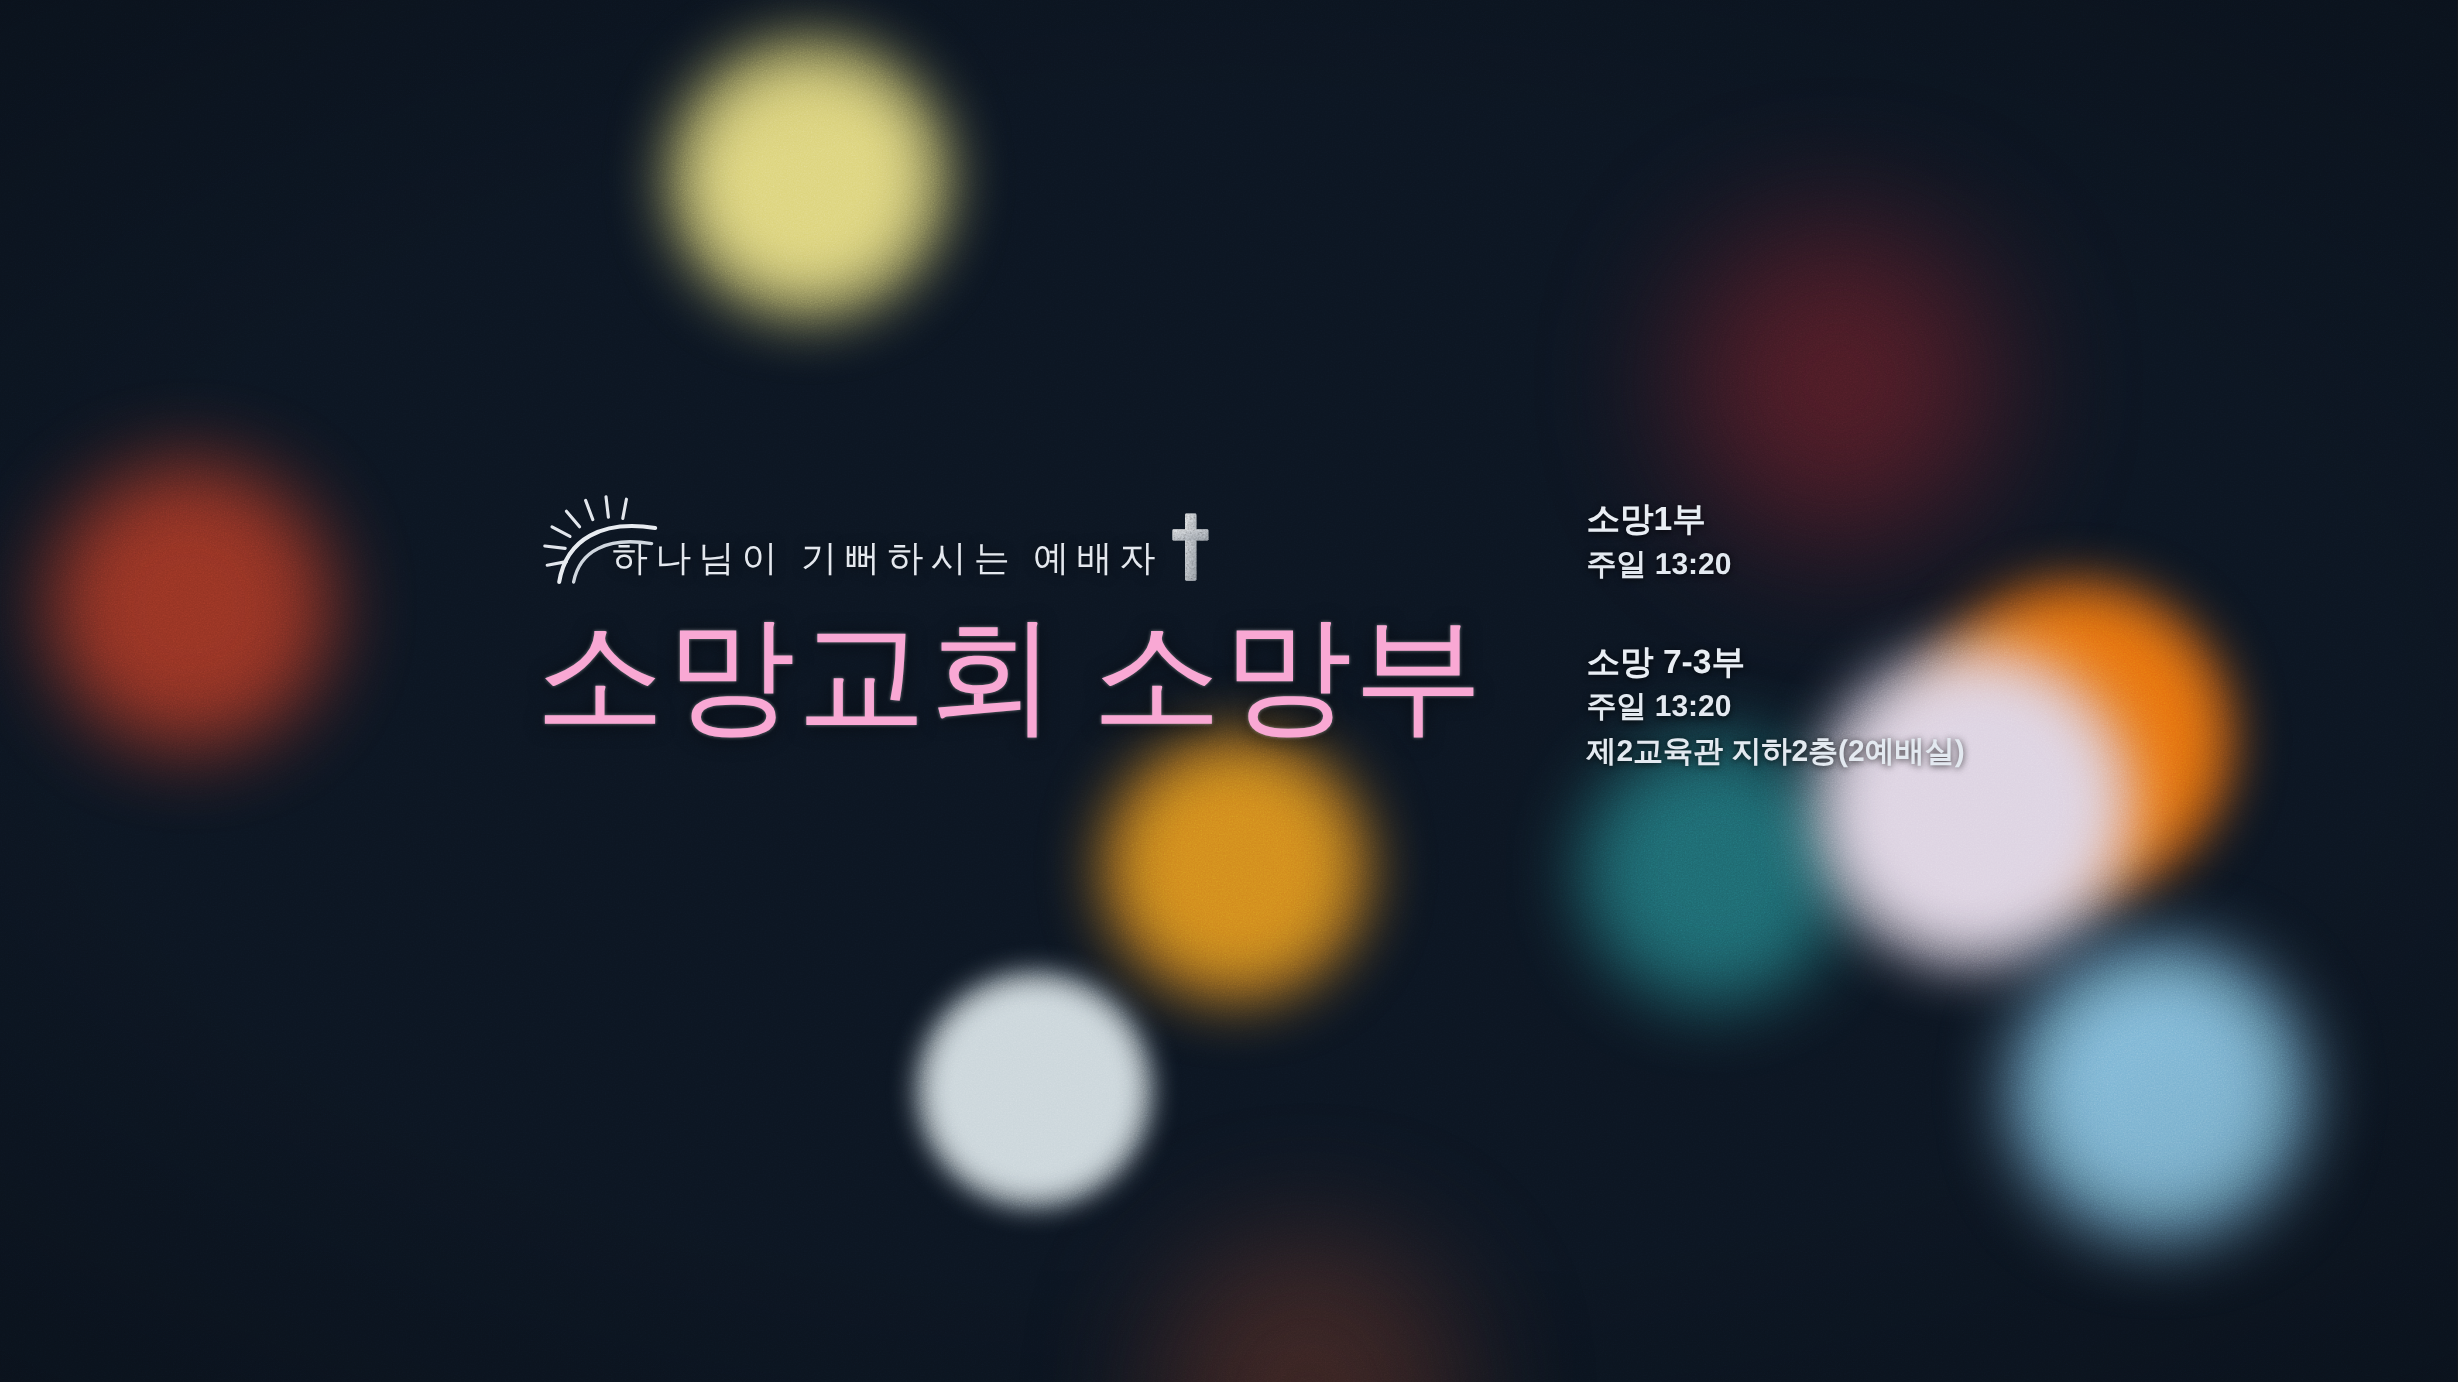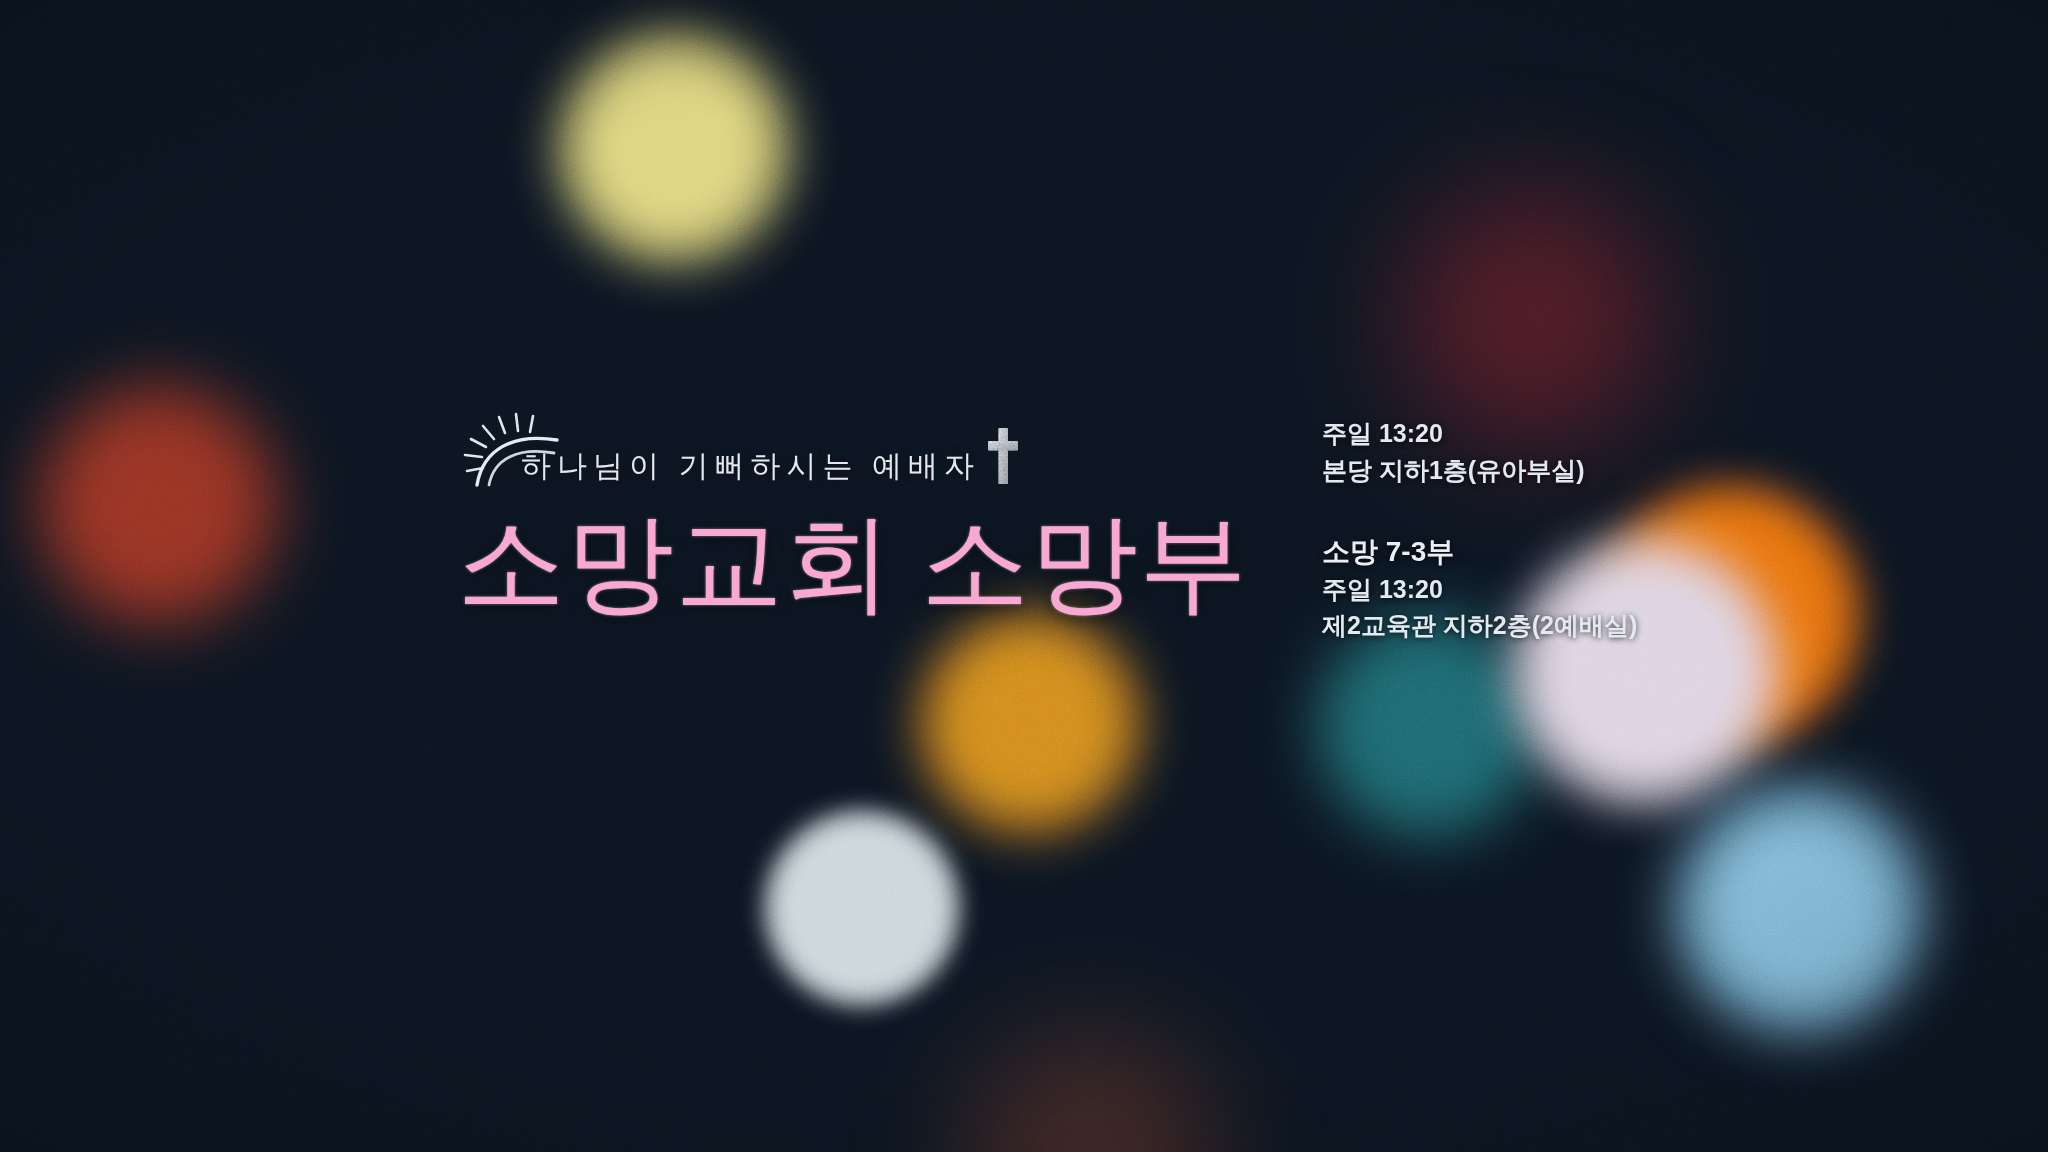--- a/index.html
+++ b/index.html
@@ -52,21 +52,21 @@
 
   
   #content {
     position: absolute;
     inset: 0;
   }
 
   
   #identity {
     position: absolute;
-    left: 453px;
+    left: 442px;
     top: 405px;
     width: 830px;
   }
 
   #tagline-row {
     position: relative;
     height: 92px;
     display: flex;
     align-items: flex-end;
     padding-left: 68px;
@@ -218,22 +218,22 @@
           </g>
         </svg>
       </div>
 
       <h1 id="main-title">소망교회 소망부</h1>
     </div>
 
     <div id="schedule">
 
       <div class="service-block">
+        <div class="service-name">소망1부</div>
         <div class="service-line">주일 13:20</div>
-        <div class="service-line">본당 지하1층(유아부실)</div>
       </div>
 
       <div class="service-block">
         <div class="service-name">소망 7-3부</div>
         <div class="service-line">주일 13:20</div>
         <div class="service-line">제2교육관 지하2층(2예배실)</div>
       </div>
 
     </div>
   </div>

